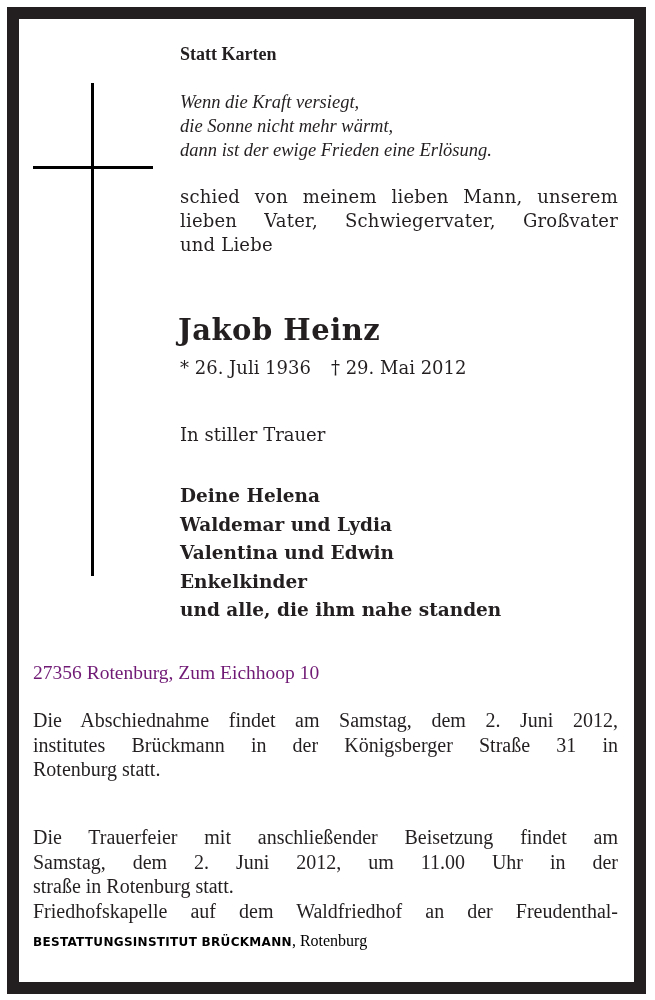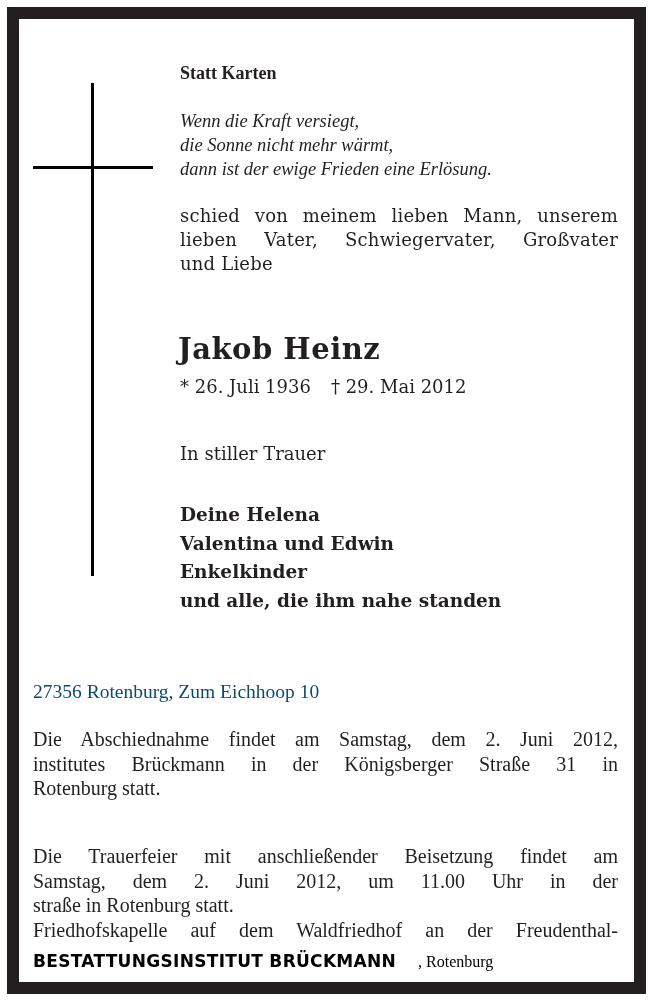--- a/index.html
+++ b/index.html
@@ -1,41 +1,41 @@
 <!DOCTYPE html>
 <html><head>
   <meta charset="utf-8">
   <style>
     html, body { margin: 0; padding: 0; background: #ffffff; }
     body { width: 655px; height: 1000px; position: relative; overflow: hidden; }
     .frame {
       position: absolute; left: 7px; top: 7px; width: 615px; height: 963px;
       border: 12px solid #231f20; background: #fff;
     }
-    .abs { position: absolute; margin-top: 19px; }
+    .abs { position: absolute; }
     .cross-v { position: absolute; left: 91px; top: 83px; width: 3px; height: 493px; background: #000; }
     .cross-h { position: absolute; left: 33px; top: 166px; width: 120px; height: 3px; background: #000; }
     .statt { left: 180px; top: 44px; font-size: 18px; font-weight: bold; font-family: "Liberation Serif", serif; color:#231f20; }
     .poem { left: 180px; top: 90px; font-size: 18.5px; font-style: italic; line-height: 24px; font-family: "Liberation Serif", serif; color:#231f20; }
     .intro { left: 180px; top: 185px; width: 438px; font-size: 18px; line-height: 24px; text-align: justify; text-align-last: left; font-family: "DejaVu Serif", serif; color:#231f20; letter-spacing: 0.2px; }
     .intro span { display: block; text-align: justify; text-align-last: justify; }
     .intro span.last { text-align-last: left; }
     .name { left: 178px; top: 313px; font-size: 29px; font-weight: bold; font-family: "DejaVu Serif", serif; color:#231f20; letter-spacing: 0.5px; }
     .dates { left: 180px; top: 357px; font-size: 18px; font-family: "DejaVu Serif", serif; color:#231f20; display: flex; gap: 20px; }
     .trauer { left: 180px; top: 424px; font-size: 18px; font-family: "DejaVu Serif", serif; color:#231f20; }
     .mourners { left: 180px; top: 482px; font-size: 18.5px; font-weight: bold; line-height: 28.5px; font-family: "DejaVu Serif", serif; color:#231f20; }
-    .address { left: 33px; top: 662px; font-size: 19.5px; font-family: "Liberation Serif", serif; color:#0c4a6e; }
+    .address { left: 33px; top: 662px; font-size: 19.5px; font-family: "Liberation Serif", serif; color:#701a75; }
     .para { left: 33px; width: 585px; font-size: 20px; line-height: 24.5px; font-family: "Liberation Serif", serif; color:#231f20; }
     .para span.line { display: block; text-align: justify; text-align-last: justify; }
     .para span.line.last { text-align-last: left; }
     .p1 { top: 708px; }
     .p2 { top: 825px; }
     .footer { left: 33px; top: 932px; font-size: 16px; color:#000; display: flex; align-items: baseline; }
-    .footer .brand { font-family: "DejaVu Sans", sans-serif; font-weight: bold; font-size: 17px; letter-spacing: 0.3px; }
-    .footer .city { font-family: "Liberation Serif", serif; font-size: 16px; padding-left: 22px; }
+    .footer .brand { font-family: "DejaVu Sans", sans-serif; font-weight: bold; font-size: 12px; letter-spacing: 0.3px; }
+    .footer .city { font-family: "Liberation Serif", serif; font-size: 16px; }
     i.em { font-style: italic; }
   </style>
 </head>
 <body>
 
 <div class="frame"></div>
 
 <div class="cross-v"></div>
 <div class="cross-h"></div>
 
@@ -57,20 +57,21 @@
 
 <div class="abs dates">
   <span>* 26. Juli 1936</span>
   <span>† 29. Mai 2012</span>
 </div>
 
 <div class="abs trauer">In stiller Trauer</div>
 
 <div class="abs mourners">
   <div>Deine Helena</div>
+  <div>Waldemar und Lydia</div>
   <div>Valentina und Edwin</div>
   <div>Enkelkinder</div>
   <div>und alle, die ihm nahe standen</div>
 </div>
 
 <div class="abs address">27356 Rotenburg, Zum Eichhoop 10</div>
 
 <div class="abs para p1">
   <span class="line">Die Abschiednahme findet am Samstag, dem 2. Juni 2012,</span>
   <span class="line">institutes Brückmann in der Königsberger Straße 31 in</span>

